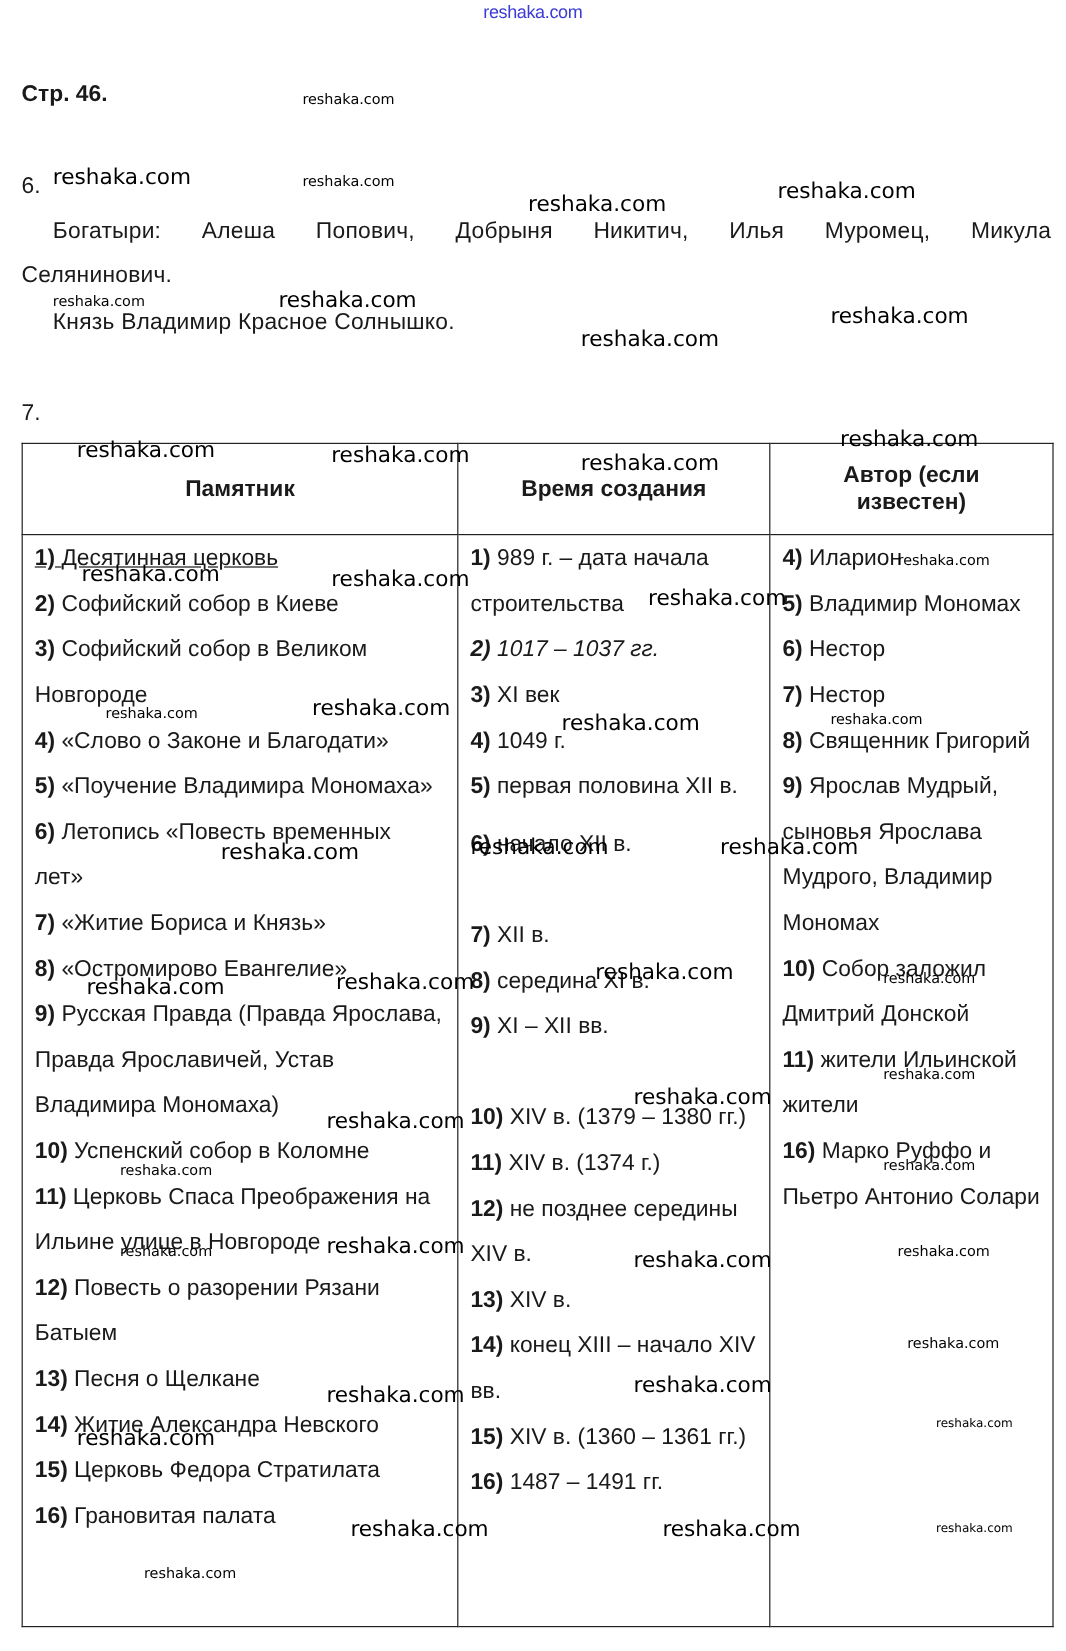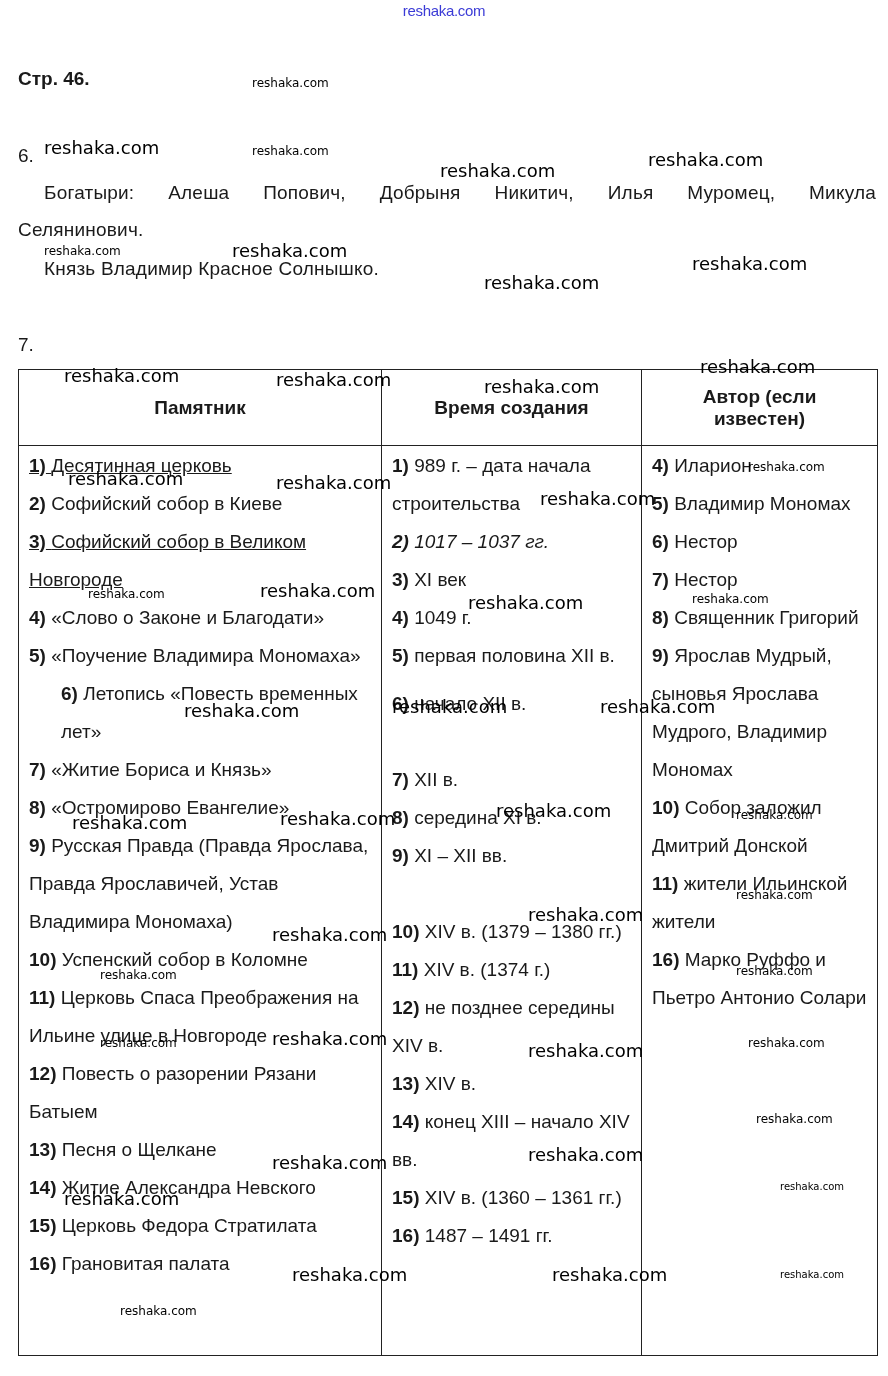--- a/index.html
+++ b/index.html
@@ -48,24 +48,24 @@
       <th>Памятник</th>
       <th>Время создания</th>
       <th style="line-height:22px;"><span style="display:inline-block;width:140px;white-space:normal;">Автор (если известен)</span></th>
     </tr>
   </thead>
   <tbody>
     <tr>
       <td id="col-mon" style="height:904px;">
           <span class="item" style="white-space: normal; text-decoration: underline;"><span class="num">1)</span> <span>Десятинная церковь</span></span>
           <span class="item" style="white-space: normal;"><span class="num">2)</span> <span>Софийский собор в Киеве</span></span>
-          <span class="item" style="white-space: normal; text-decoration: underline;"><span class="num">3)</span> <span>Софийский собор в Великом Новгороде</span></span>
+          <span class="item" style="white-space: normal;"><span class="num">3)</span> <span>Софийский собор в Великом Новгороде</span></span>
           <span class="item" style="white-space: normal;"><span class="num">4)</span> <span>«Слово о Законе и Благодати»</span></span>
           <span class="item" style="white-space: normal;"><span class="num">5)</span> <span>«Поучение Владимира Мономаха»</span></span>
-          <span class="item" style="white-space: normal; margin-left: 32px;"><span class="num">6)</span> <span>Летопись «Повесть временных лет»</span></span>
+          <span class="item" style="white-space: normal;"><span class="num">6)</span> <span>Летопись «Повесть временных лет»</span></span>
           <span class="item" style="white-space: normal;"><span class="num">7)</span> <span>«Житие Бориса и Князь»</span></span>
           <span class="item" style="white-space: normal;"><span class="num">8)</span> <span>«Остромирово Евангелие»</span></span>
           <span class="item" style="white-space: normal;"><span class="num">9)</span> <span>Русская Правда (Правда Ярослава, Правда Ярославичей, Устав Владимира Мономаха)</span></span>
           <span class="item" style="white-space: normal;"><span class="num">10)</span> <span>Успенский собор в Коломне</span></span>
           <span class="item" style="white-space: normal;"><span class="num">11)</span> <span>Церковь Спаса Преображения на Ильине улице в Новгороде</span></span>
           <span class="item" style="white-space: normal;"><span class="num">12)</span> <span>Повесть о разорении Рязани Батыем</span></span>
           <span class="item" style="white-space: normal;"><span class="num">13)</span> <span>Песня о Щелкане</span></span>
           <span class="item" style="white-space: normal;"><span class="num">14)</span> <span>Житие Александра Невского</span></span>
           <span class="item" style="white-space: normal;"><span class="num">15)</span> <span>Церковь Федора Стратилата</span></span>
           <span class="item" style="white-space: normal;"><span class="num">16)</span> <span>Грановитая палата</span></span>

